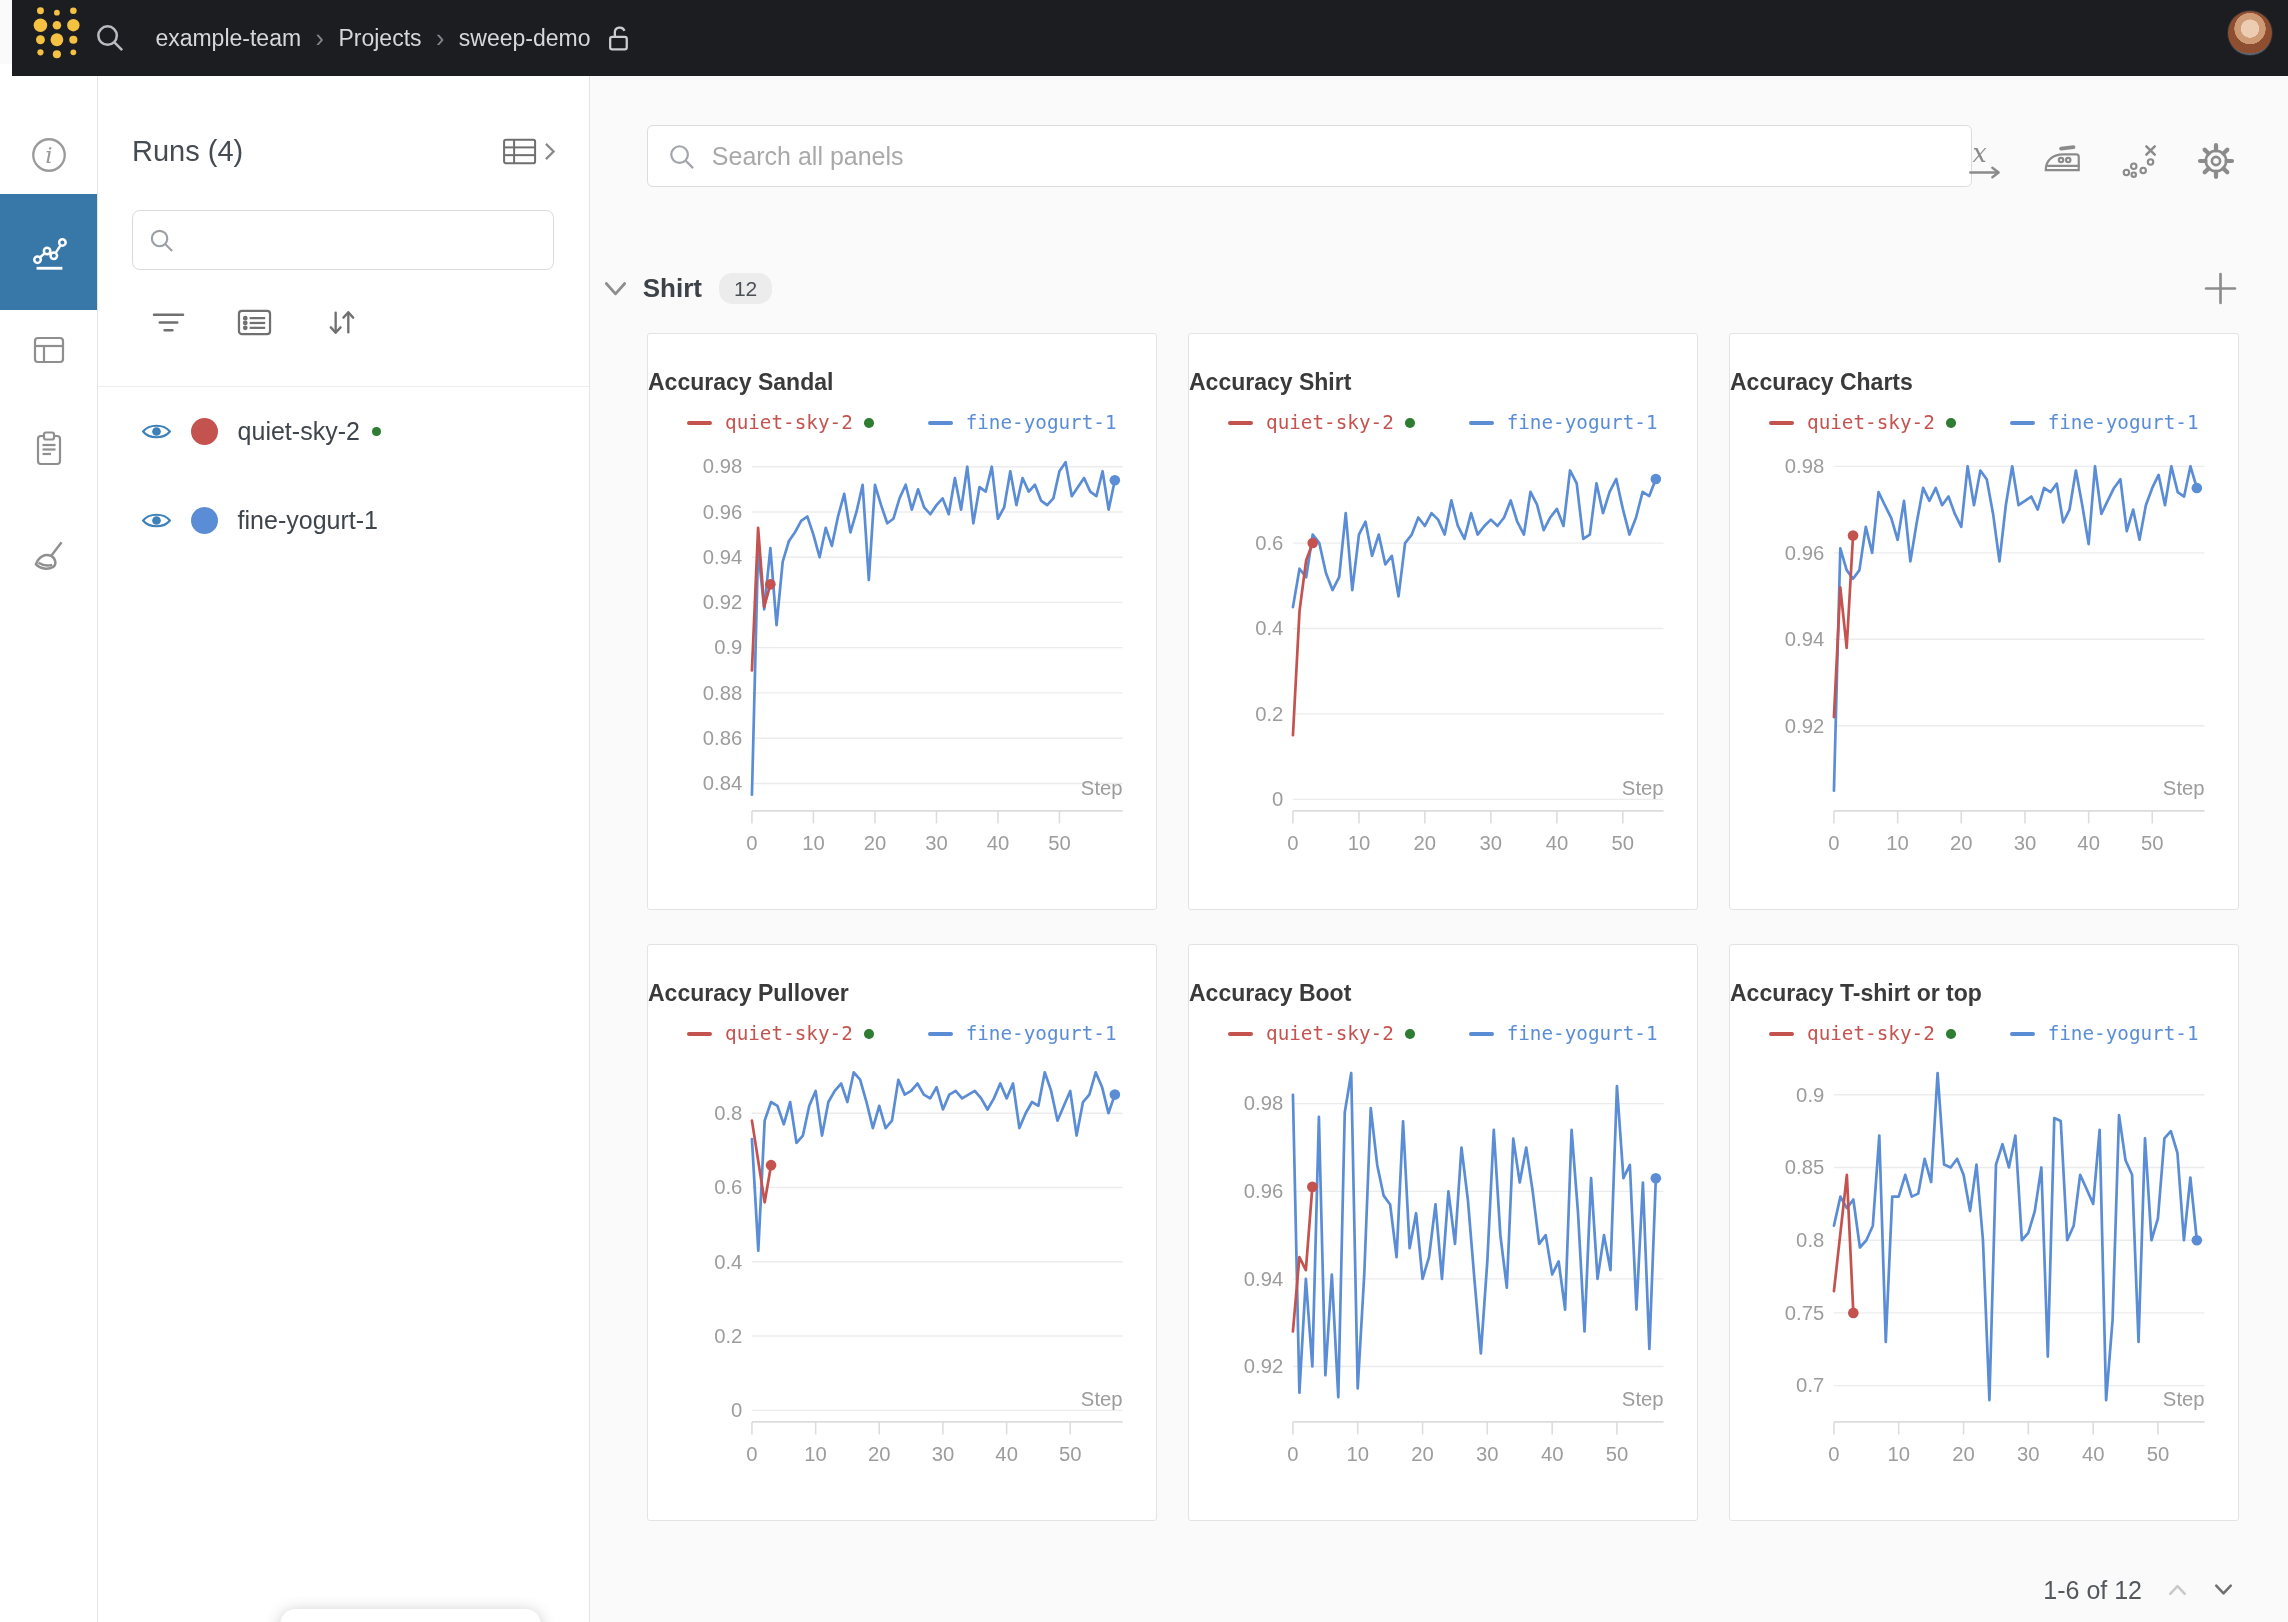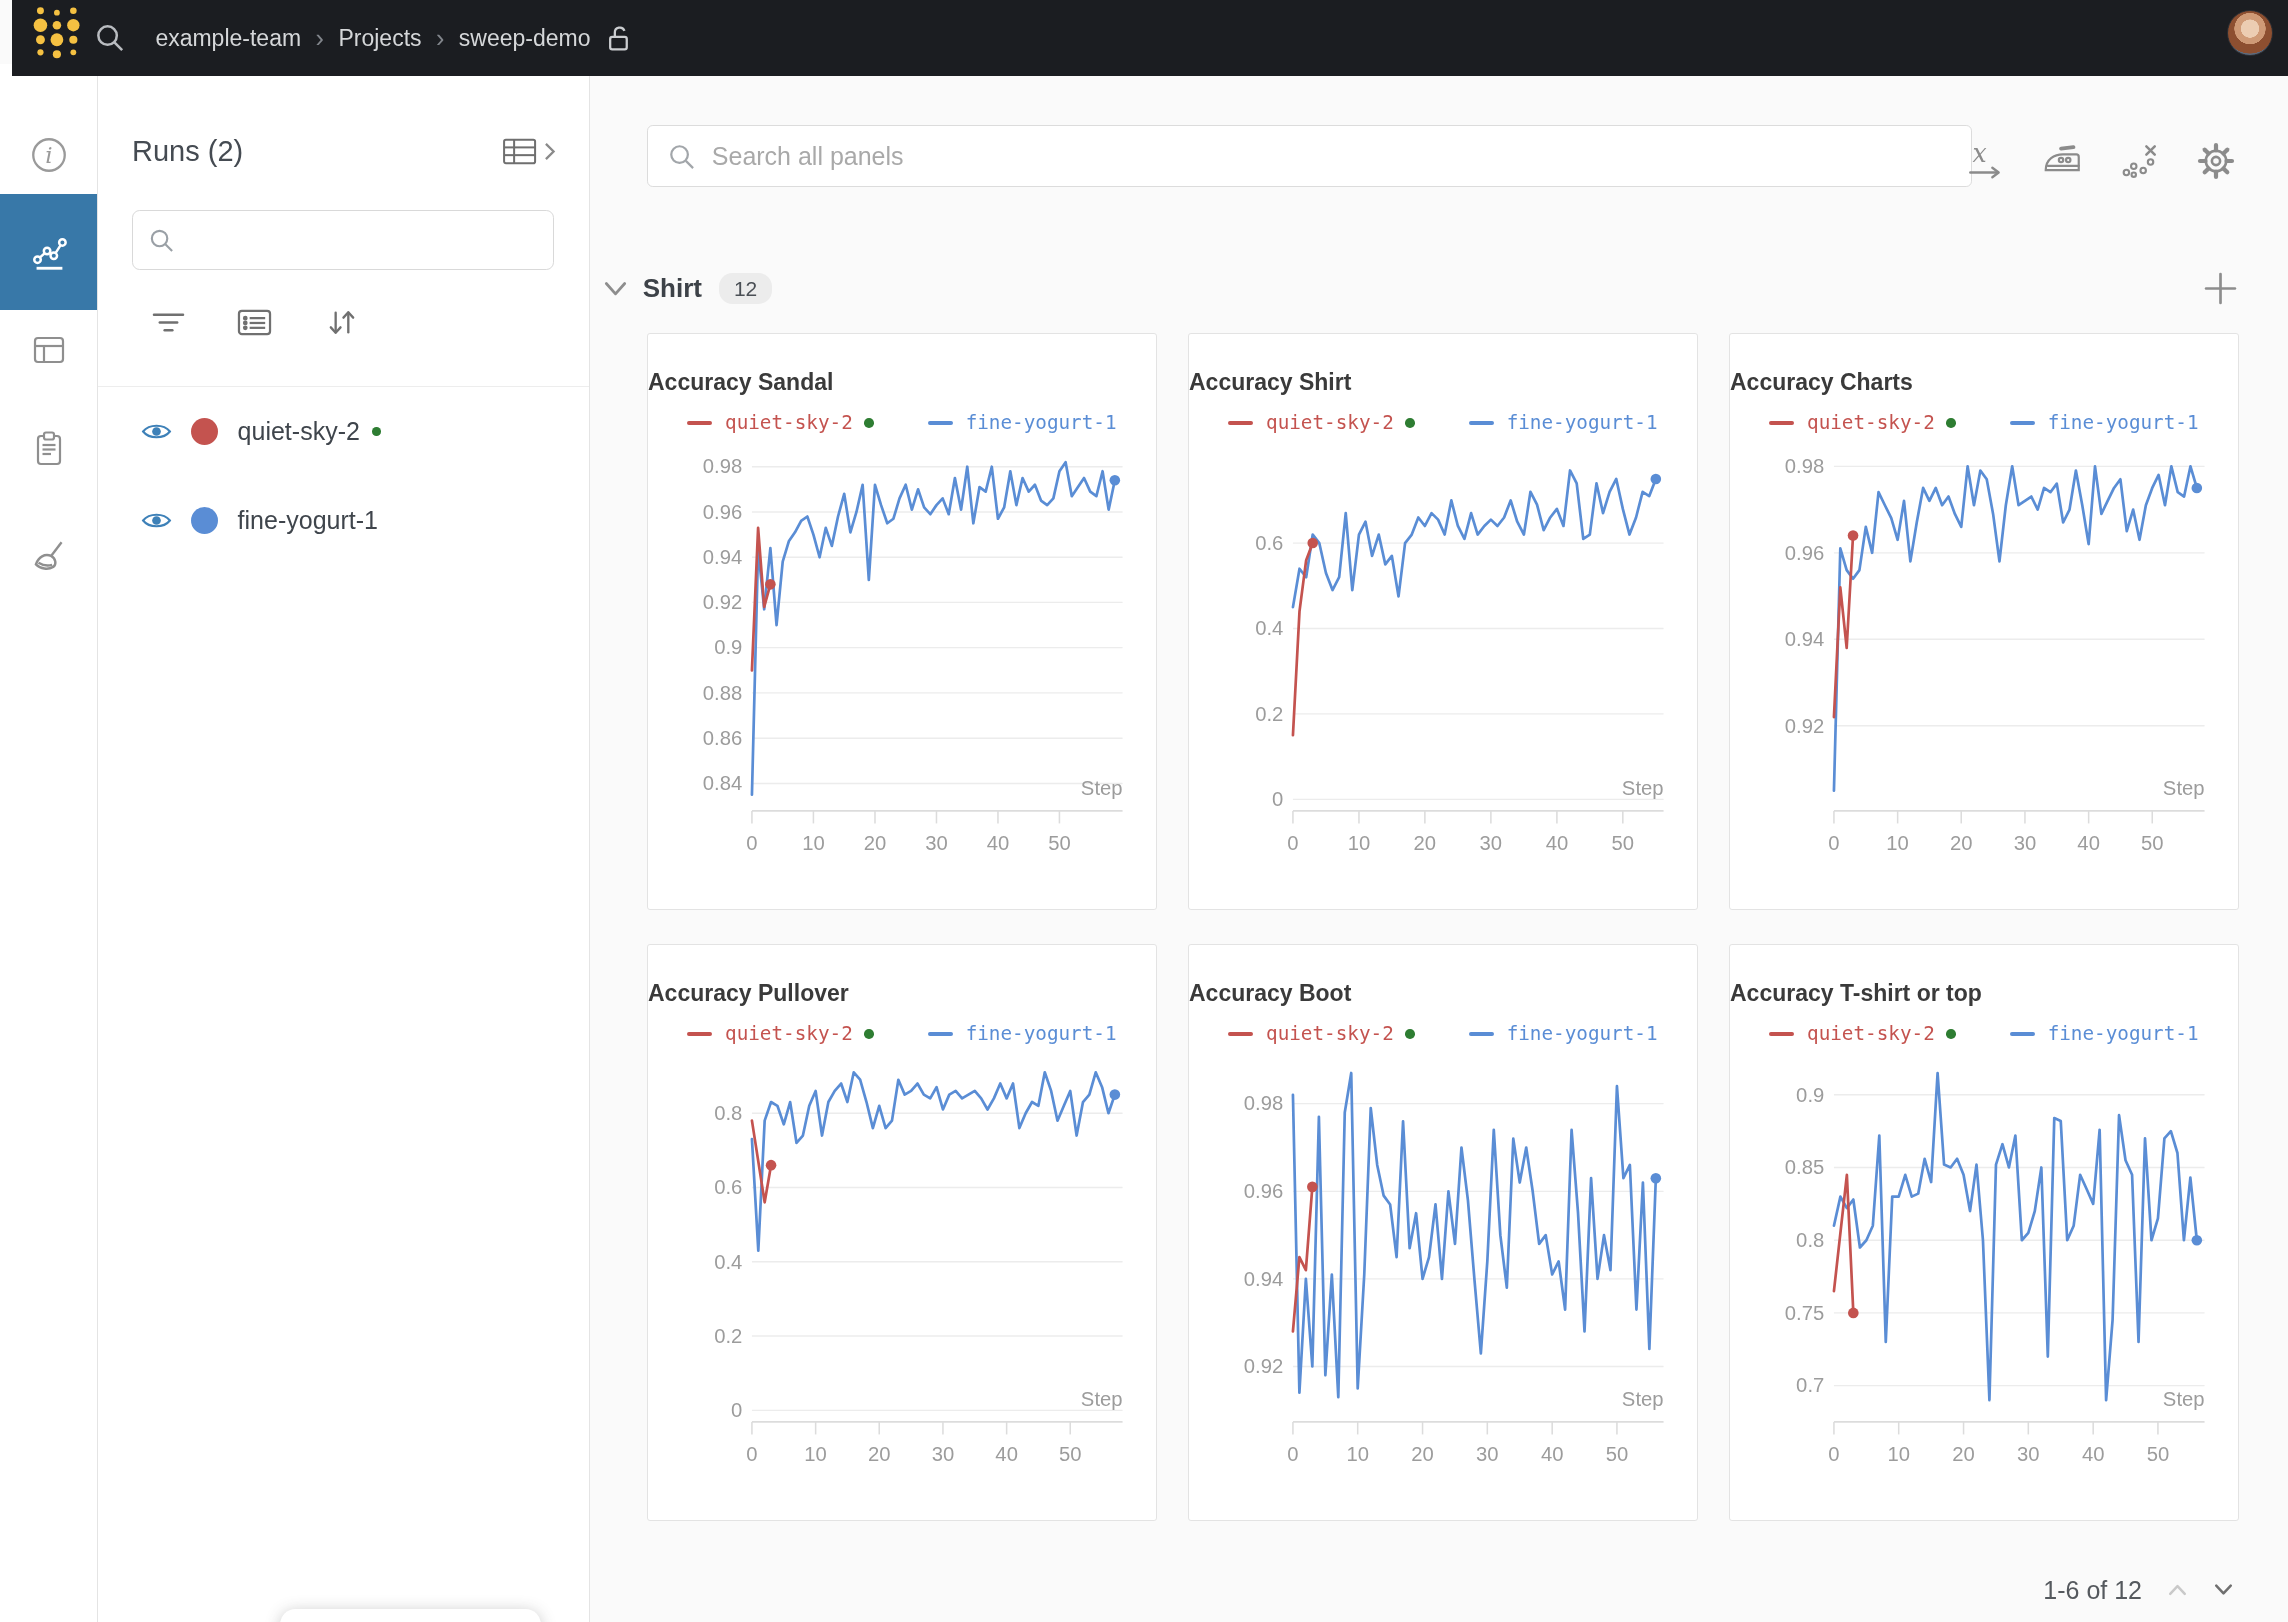--- a/index.html
+++ b/index.html
@@ -161,21 +161,21 @@
       <svg width="44" height="44" viewBox="0 0 42 42" fill="none" stroke="#8f8f8f" stroke-width="2.3">
         <line x1="33" y1="6" x2="23" y2="19"></line>
         <path d="M23 19 C17 16.5 11 20 8.5 27 C13 31.5 20 32.5 25 29.5 C28.5 27 27.5 21.5 23 19 Z"></path>
         <path d="M11 25.5 C15 28 20 28.8 24 27.5"></path>
       </svg>
     </div>
   </div>
 
   <div class="runs-panel">
     <div class="runs-header">
-      <span class="runs-title">Runs (2)</span>
+      <span class="runs-title">Runs (4)</span>
       <span class="runs-table-btn">
         <svg width="37" height="31" viewBox="0 0 40 34" fill="none" stroke="#6f6f6f" stroke-width="2.2">
           <rect x="2" y="4" width="34" height="26" rx="2"></rect>
           <line x1="2" y1="12.5" x2="36" y2="12.5"></line>
             <line x1="2" y1="21" x2="36" y2="21"></line>
             <line x1="13" y1="4" x2="13" y2="30"></line>
         </svg>
         <svg width="13.5" height="23" viewBox="0 0 12 24" fill="none" stroke="#8a8a8a" stroke-width="2.4">
           <path d="M2 4 L10 12 L2 20"></path>
         </svg>

